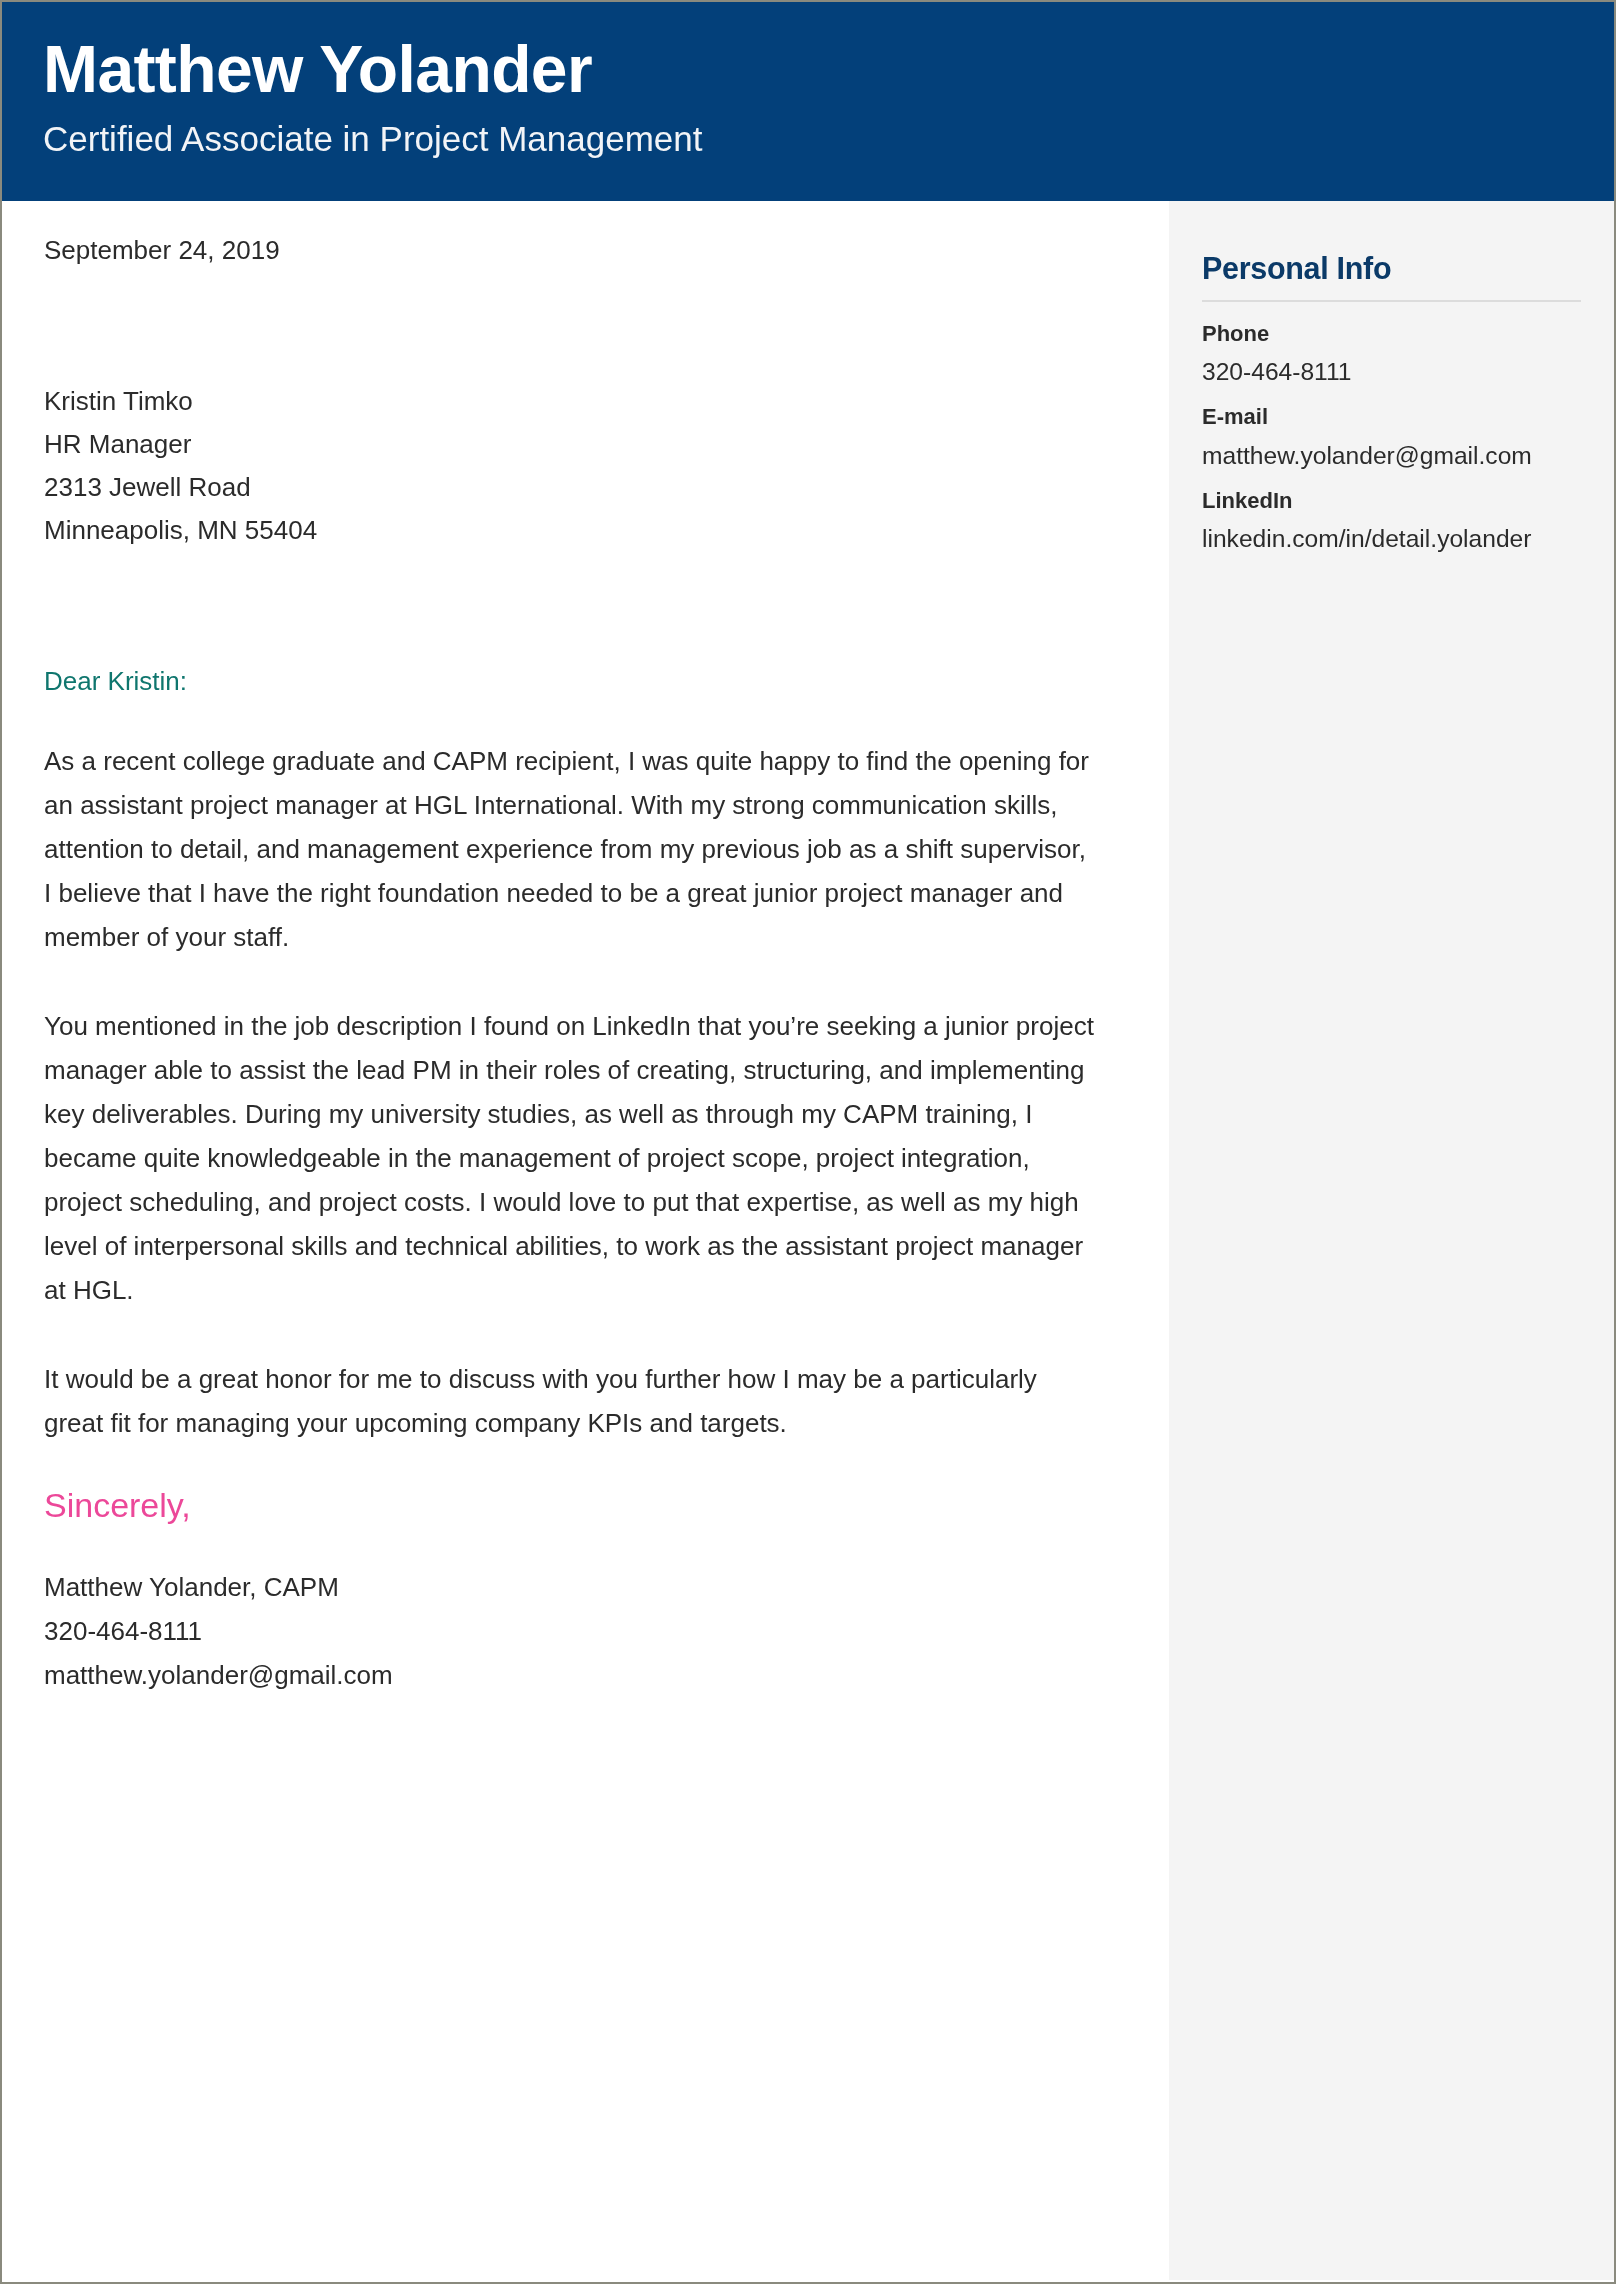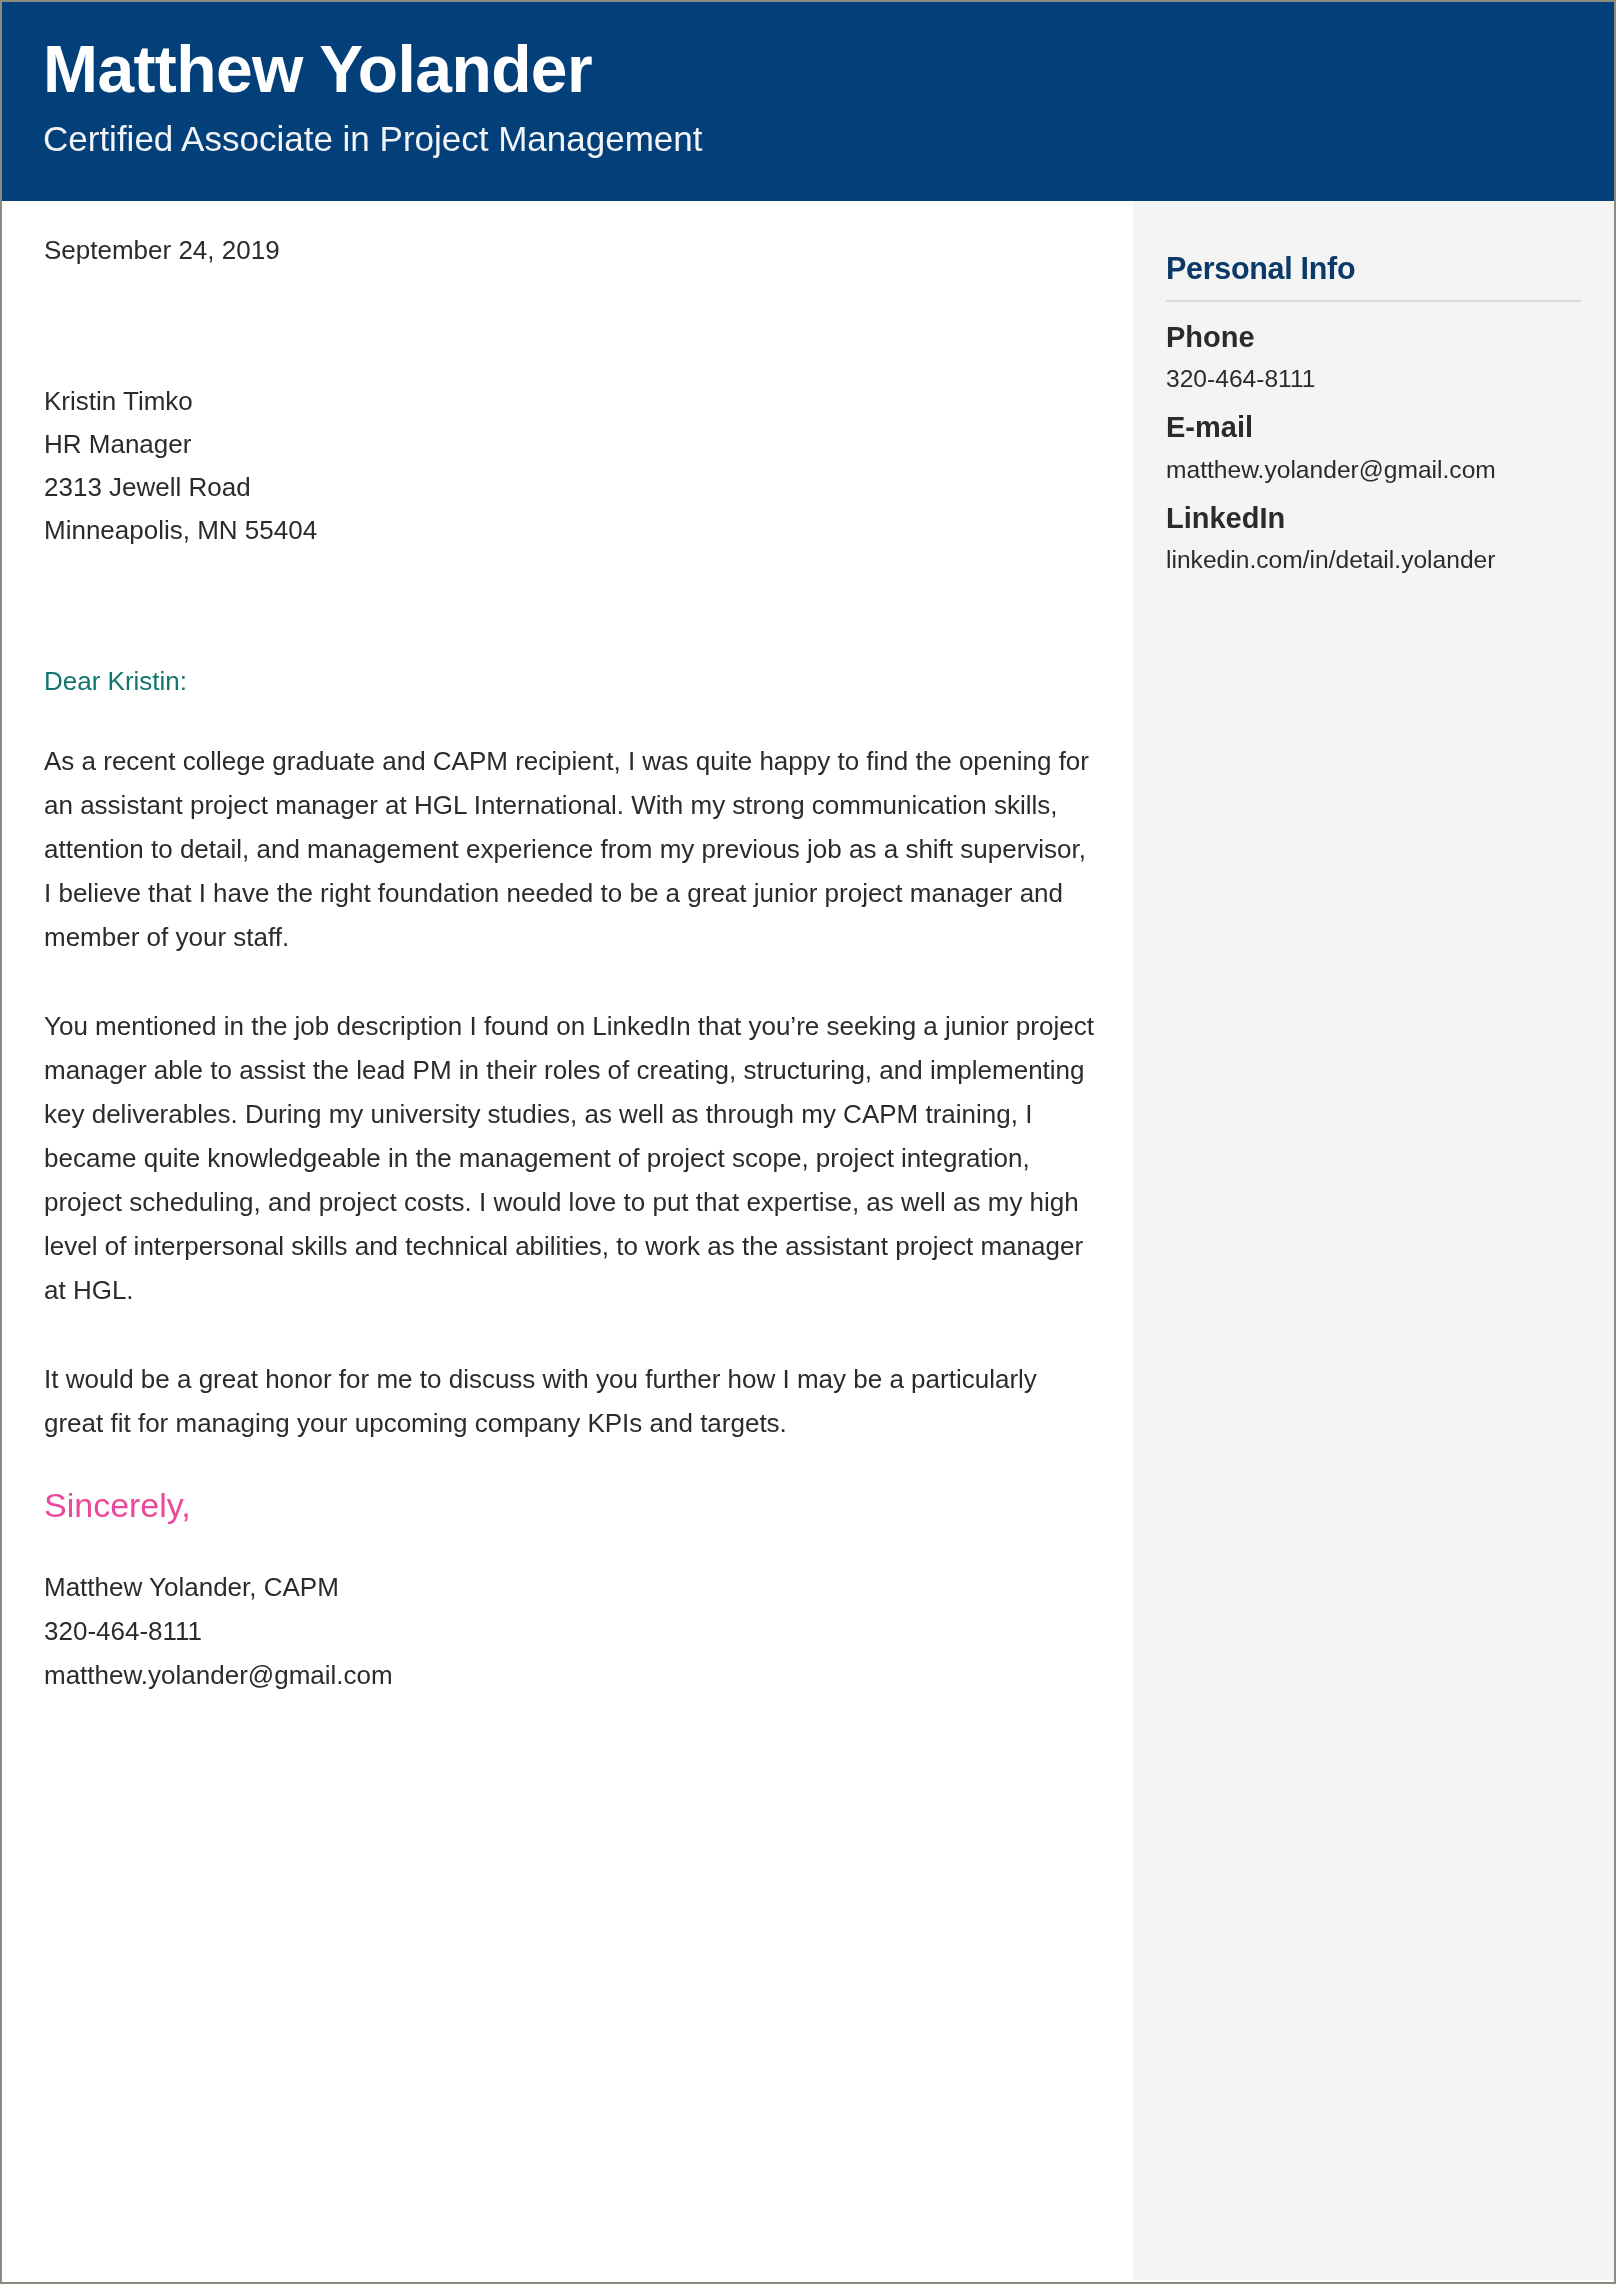--- a/index.html
+++ b/index.html
@@ -47,20 +47,21 @@
     margin: 19px 0 0 0;
     white-space: nowrap;
   }
 
   
   .content {
     display: flex;
     align-items: stretch;
     width: 100%;
     height: calc(2284px - 5.9px - 199px);
+    gap: 36px;
   }
 
   .letter {
     box-sizing: border-box;
     width: 1131px;
     flex: 0 0 1131px;
     background: #ffffff;
     padding: 36px 35px 0 42px;
   }
 
@@ -138,21 +139,21 @@
     width: 100%;
   }
 
   .info-block {
     margin: 22px 0 0 0;
   }
   .info-block.first {
     margin-top: 21px;
   }
   .info-label {
-    font-size: 29px;
+    font-size: 22px;
     font-weight: bold;
     color: #2b2b2b;
     line-height: 1.0;
     margin: 0;
   }
   .info-value {
     font-size: 24.6px;
     font-weight: normal;
     color: #2b2b2b;
     line-height: 1.0;

